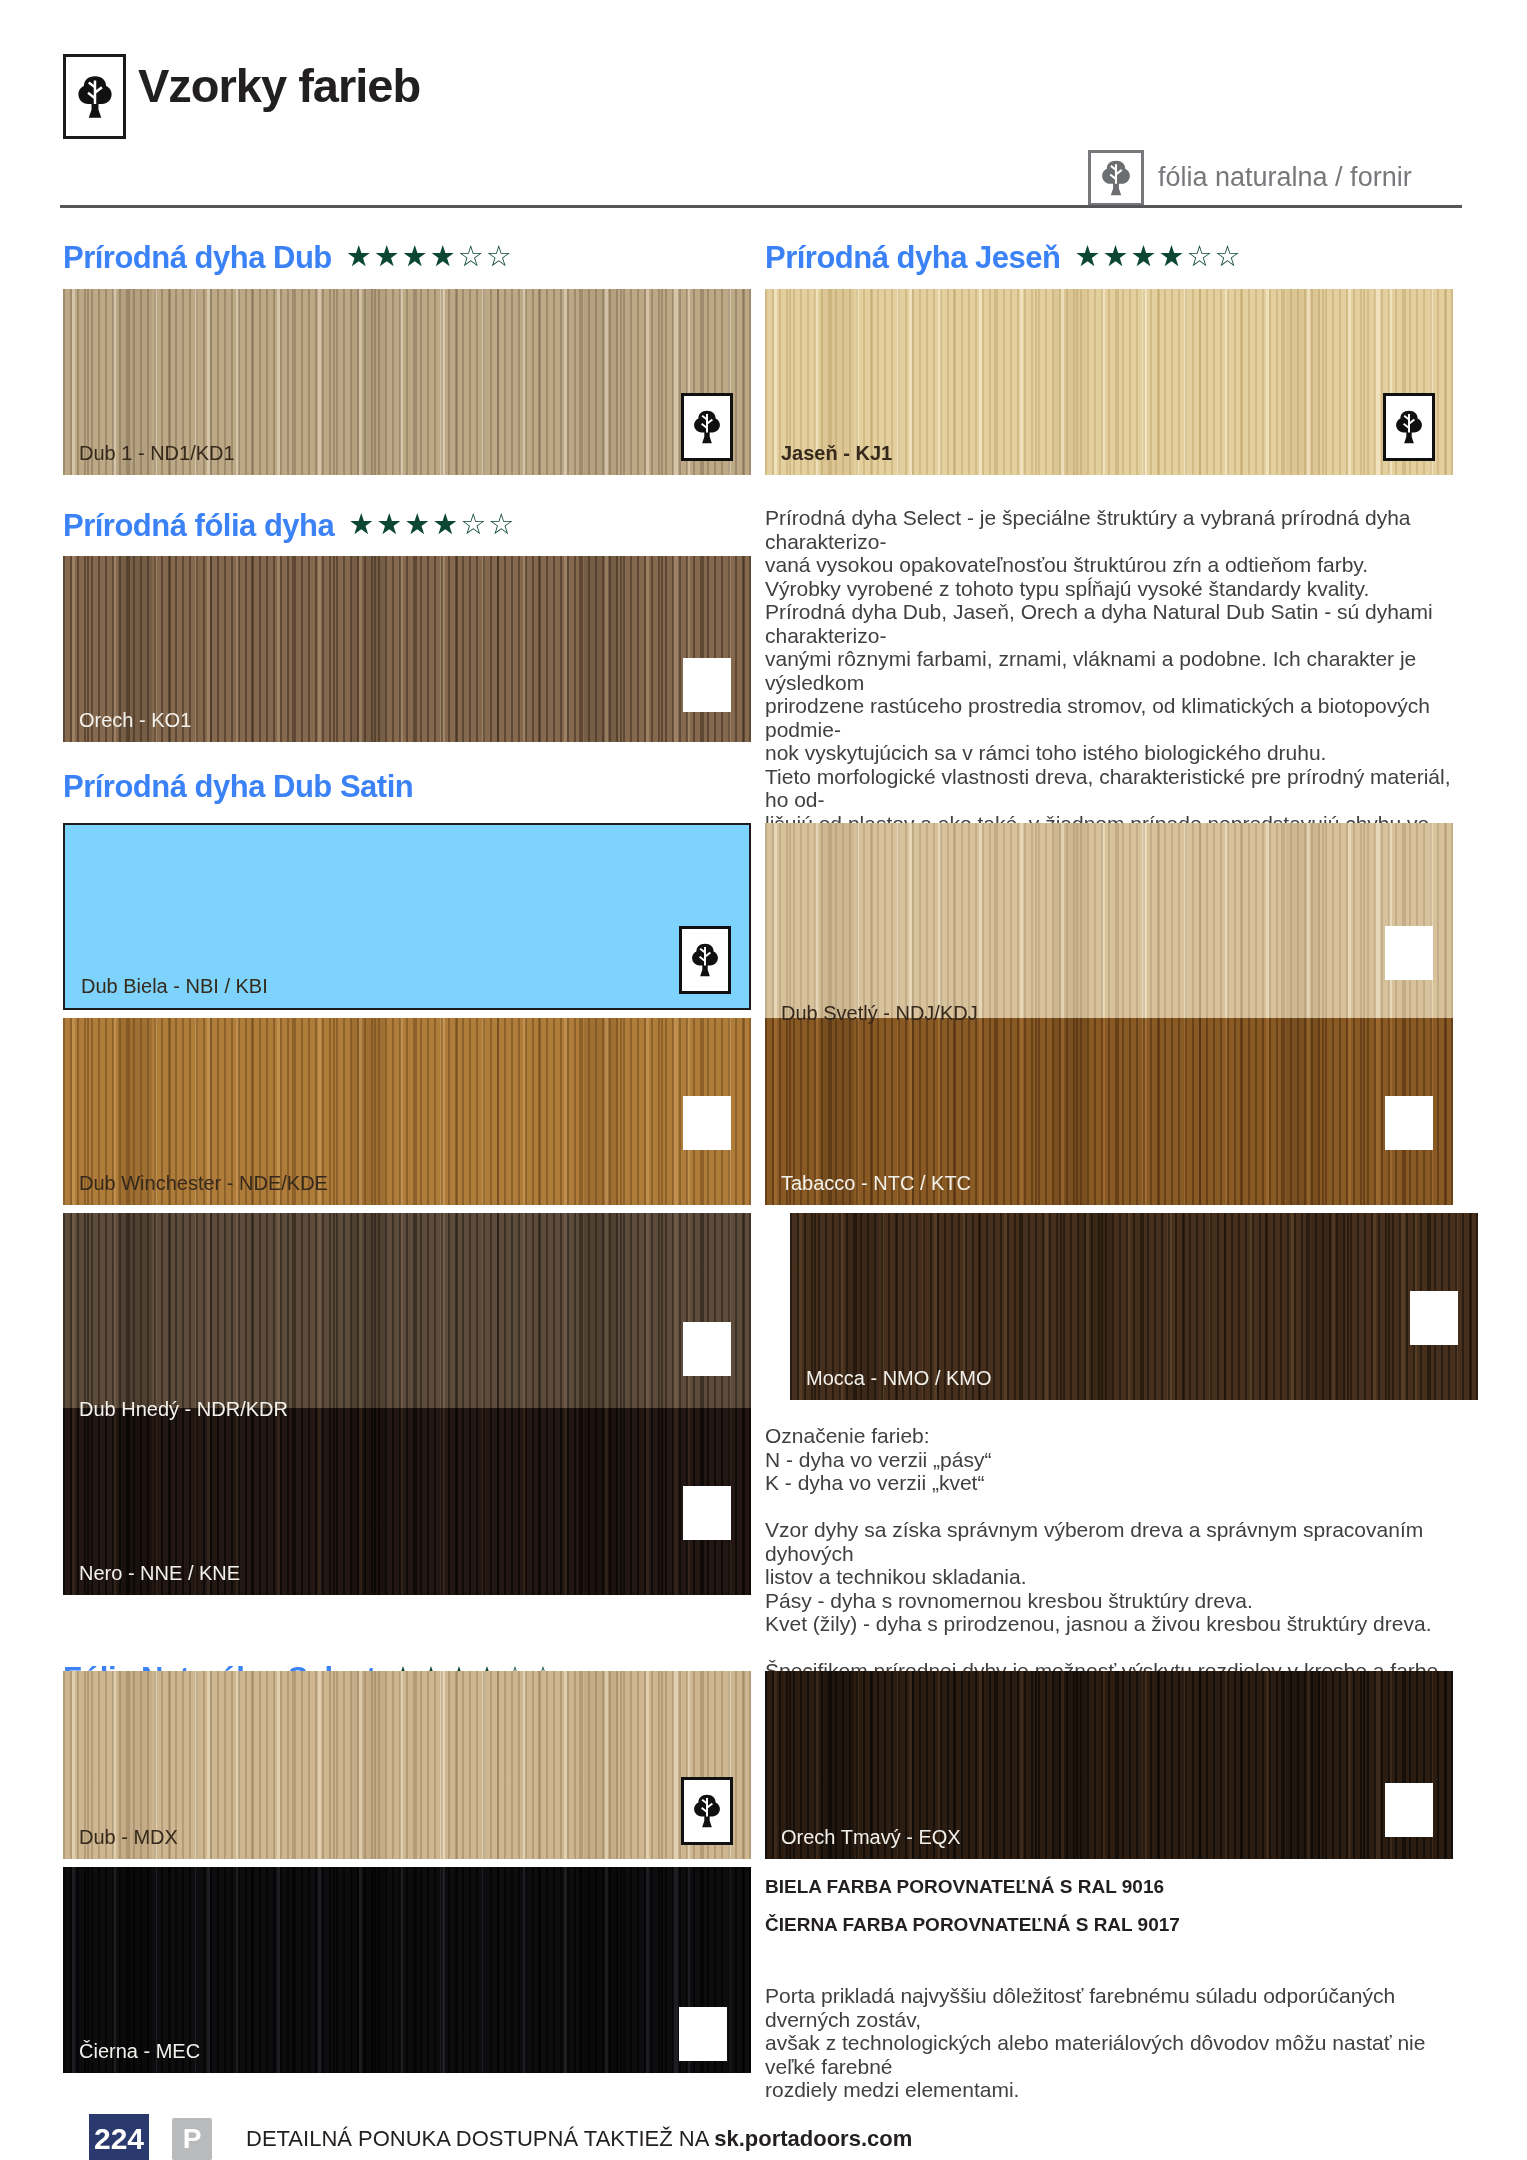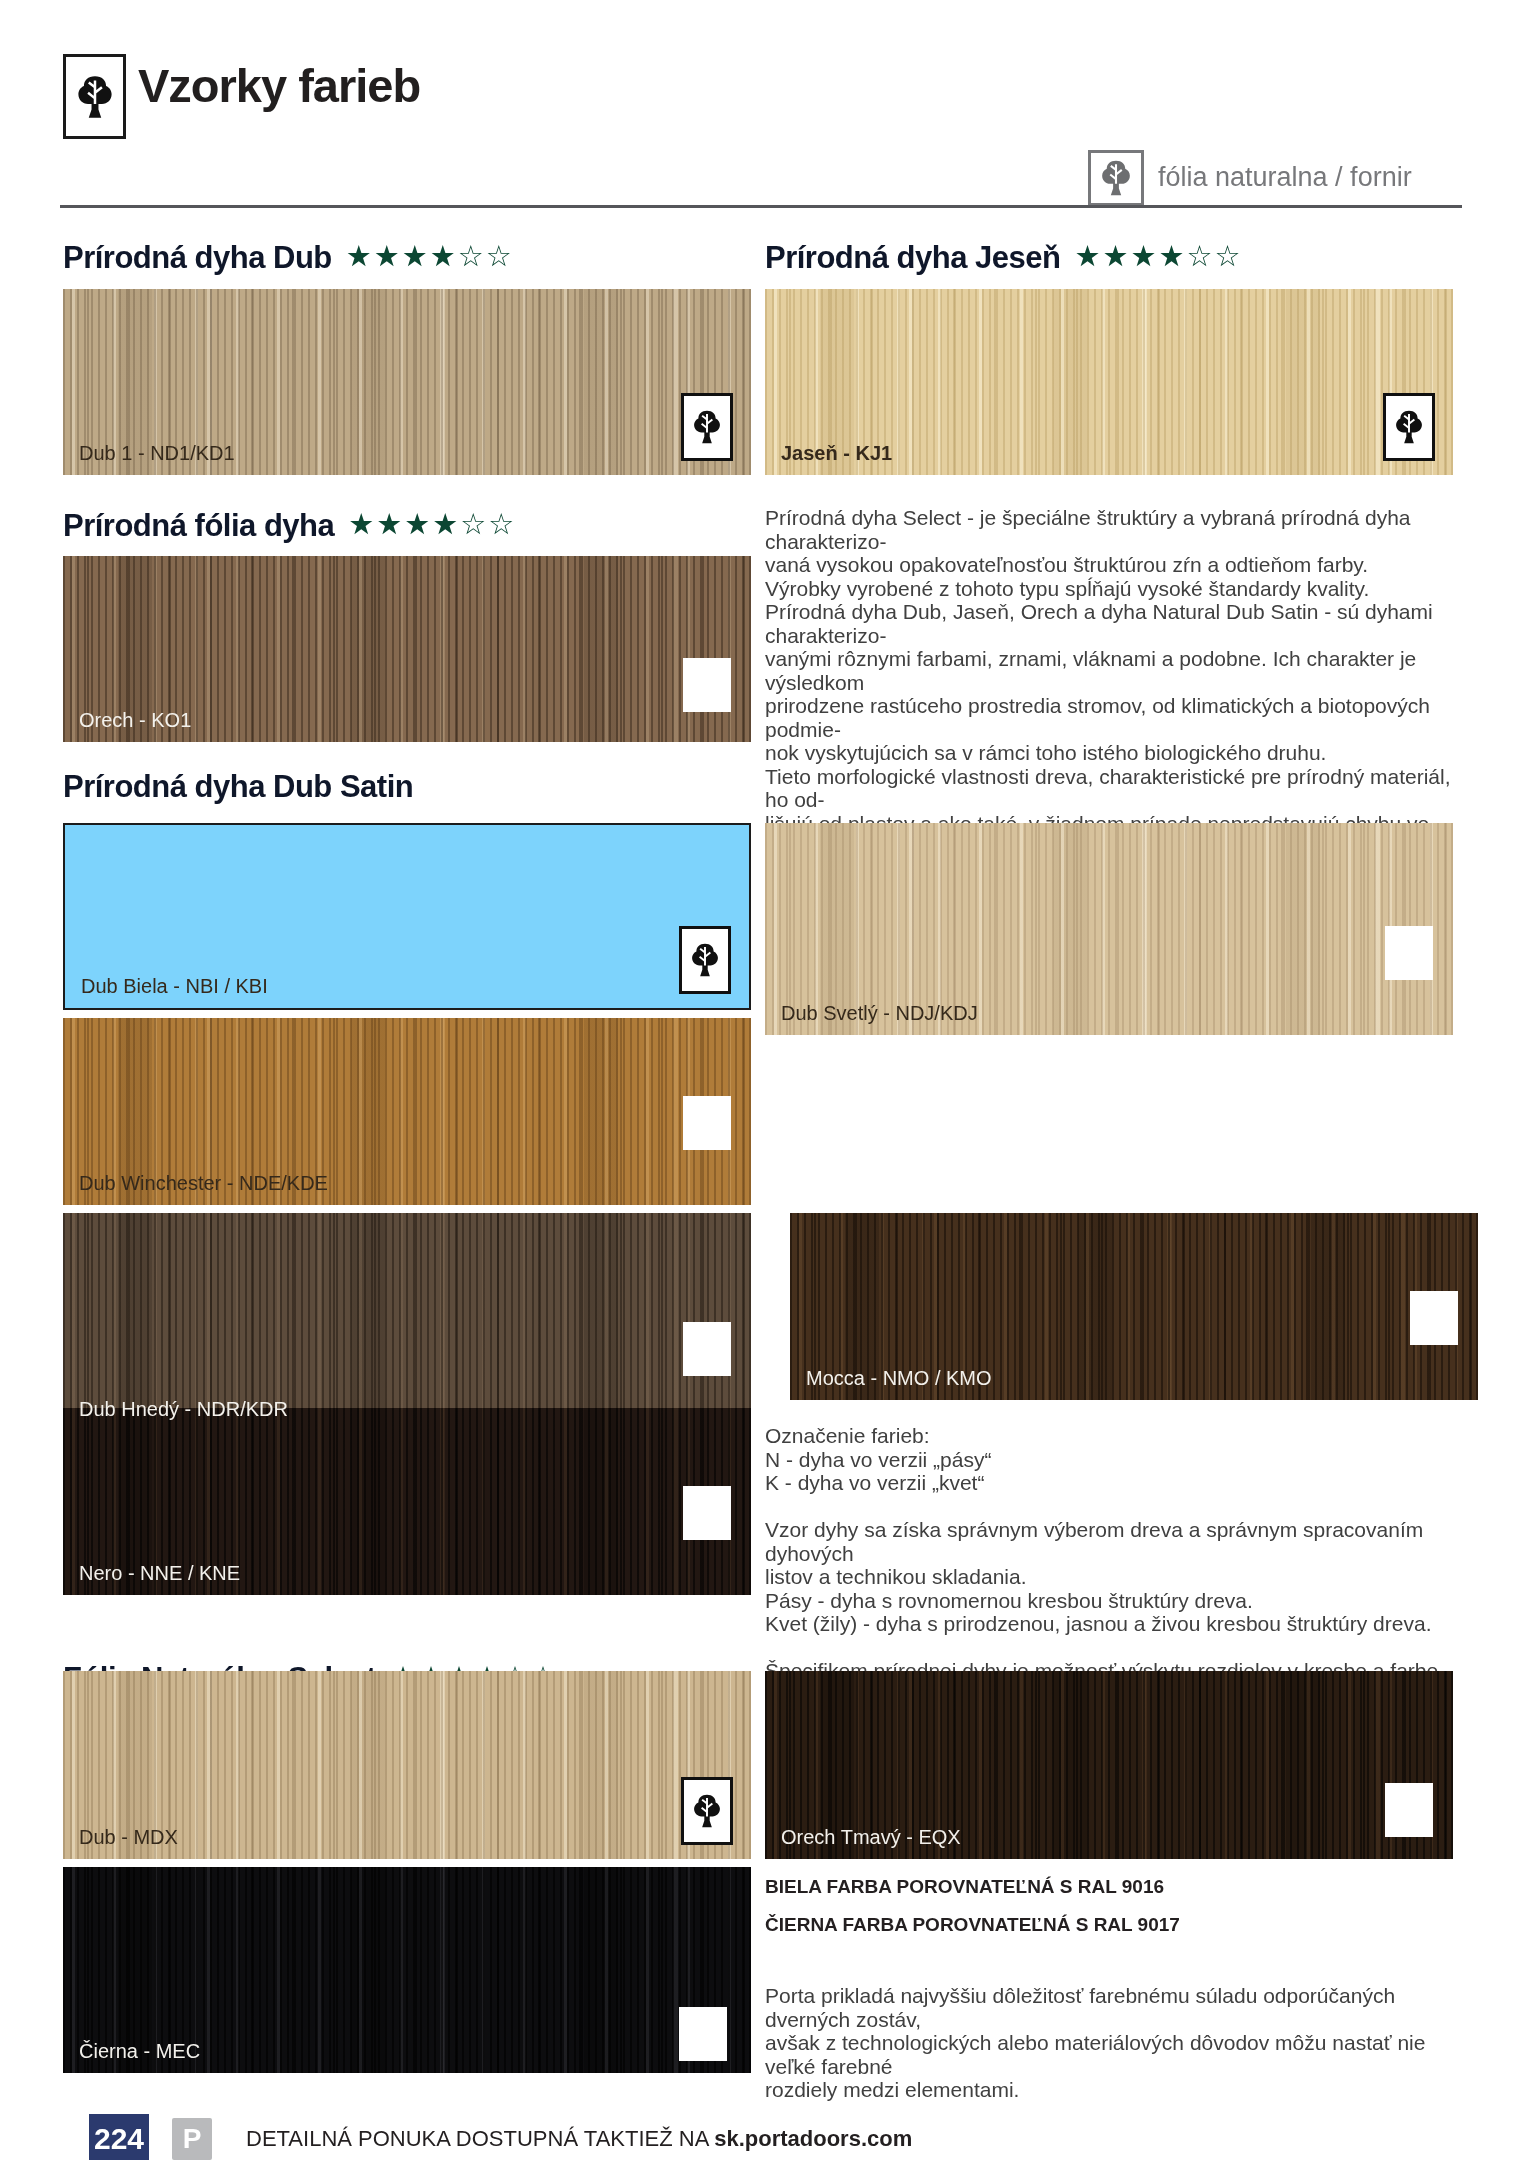--- a/index.html
+++ b/index.html
@@ -11,21 +11,21 @@
   
   .logo-box{position:absolute;left:63px;top:54px;width:57px;height:79px;border:3px solid #1a1a1a;
     display:flex;align-items:center;justify-content:center;background:#fff;color:#111;}
   .page-title{position:absolute;left:138px;top:58px;font-size:47px;font-weight:bold;color:#221f1f;letter-spacing:-1px;}
   .material-icon-box{position:absolute;left:1088px;top:150px;width:50px;height:50px;border:3px solid #77787b;
     display:flex;align-items:center;justify-content:center;background:#fff;color:#6d6e70;}
   .material-label{position:absolute;left:1158px;top:162px;font-size:27px;color:#77787b;}
   .header-rule{position:absolute;left:60px;top:205px;width:1402px;height:3px;background:#55565a;}
   
   .section-header{position:absolute;display:flex;align-items:center;gap:14px;height:44px;}
-  .section-title{font-size:31px;font-weight:bold;color:#0f172a;letter-spacing:-0.5px;white-space:nowrap;}
+  .section-title{font-size:31px;font-weight:bold;color:#3b82f6;letter-spacing:-0.5px;white-space:nowrap;}
   .stars{font-size:29px;color:#0c4733;letter-spacing:2px;white-space:nowrap;transform:translateY(-2px);}
   
   .sample{position:absolute;overflow:hidden;}
   .sample .label{position:absolute;left:16px;bottom:10px;font-size:20px;color:#35291b;z-index:3;}
   .sample.dark .label{color:#f3f1ec;}
   .wood{
     background-color:var(--b);
     background-image:
       repeating-linear-gradient(90deg, var(--d) 0 2px, transparent 2px 7px),
       repeating-linear-gradient(90deg, transparent 0 9px, var(--l) 9px 12px, transparent 12px 24px, var(--d) 24px 26px, transparent 26px 41px),
@@ -148,20 +148,24 @@
   </div>
   <div class="sample wood tx-svetly" style="left:765px;top:823px;width:688px;height:212px;">
     <span class="label">Dub Svetlý - NDJ/KDJ</span>
     <span class="blank-badge" style="bottom:55px;"></span>
   </div>
 
   <div class="sample wood tx-winchester" style="left:63px;top:1018px;width:688px;height:187px;">
     <span class="label">Dub Winchester - NDE/KDE</span>
     <span class="blank-badge" style="bottom:55px;"></span>
   </div>
+  <div class="sample wood tx-tabacco dark" style="left:765px;top:1018px;width:688px;height:187px;">
+    <span class="label">Tabacco - NTC / KTC</span>
+    <span class="blank-badge" style="bottom:55px;"></span>
+  </div>
 
   <div class="sample wood tx-hnedy dark" style="left:63px;top:1213px;width:688px;height:218px;">
     <span class="label">Dub Hnedý - NDR/KDR</span>
     <span class="blank-badge" style="bottom:55px;"></span>
   </div>
   <div class="sample wood tx-mocca dark" style="left:790px;top:1213px;width:688px;height:187px;">
     <span class="label">Mocca - NMO / KMO</span>
     <span class="blank-badge" style="bottom:55px;"></span>
   </div>
 

